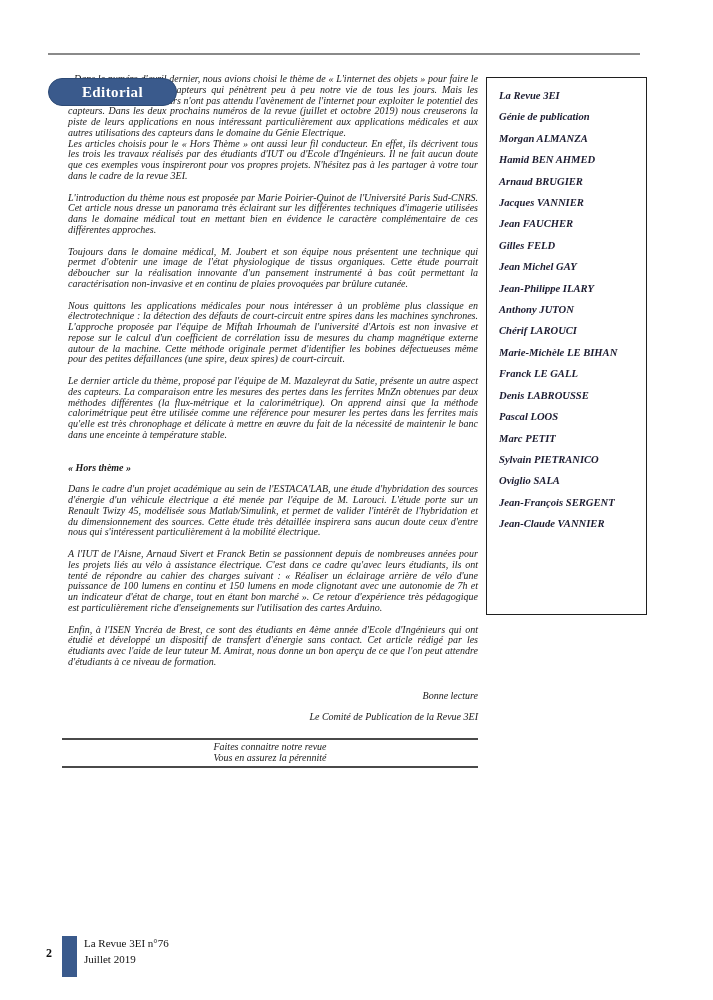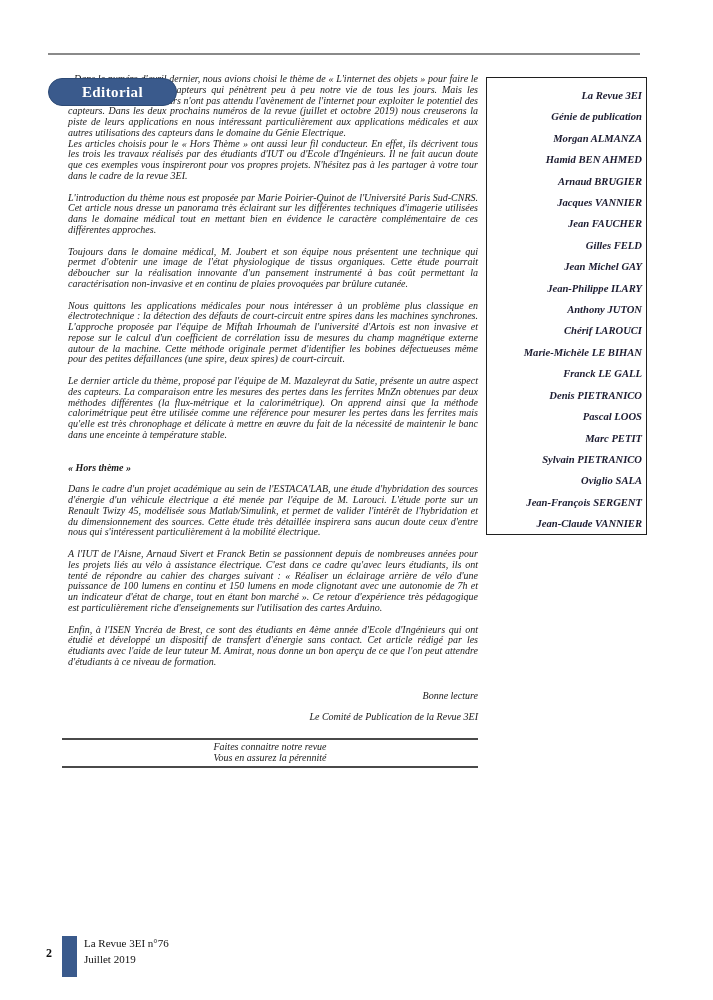--- a/index.html
+++ b/index.html
@@ -37,23 +37,23 @@
 
   .promo-box {
     margin-top:15px; margin-left:-6px; width:416px;
     border-top:2px solid #4a4a4a; border-bottom:2px solid #4a4a4a;
     padding:2px 0 3px 0; text-align:center;
   }
   .promo-box div { line-height:10.5px; }
 
   
   .sidebar {
-    position:absolute; left:486px; top:77px; width:161px; height:458px;
+    position:absolute; left:486px; top:77px; width:161px; height:538px;
     border:1.5px solid #1f1f1f; box-sizing:border-box;
-    padding:7px 4px 0 12px; background:#ffffff;text-align:right;
+    padding:7px 4px 0 12px; background:#ffffff;
   }
   .sb-item {
     font-style:italic; font-weight:bold; font-size:10.6px;
     line-height:21.4px; color:#1b1b30; white-space:nowrap;
   }
 
   
   .footer-pagenum {
     position:absolute; left:46px; top:946px;
     font-weight:bold; font-size:12px; color:#111;
@@ -110,21 +110,21 @@
     <div class="sb-item">Arnaud BRUGIER</div>
     <div class="sb-item">Jacques VANNIER</div>
     <div class="sb-item">Jean FAUCHER</div>
     <div class="sb-item">Gilles FELD</div>
     <div class="sb-item">Jean Michel GAY</div>
     <div class="sb-item">Jean-Philippe ILARY</div>
     <div class="sb-item">Anthony JUTON</div>
     <div class="sb-item">Chérif LAROUCI</div>
     <div class="sb-item">Marie-Michèle LE BIHAN</div>
     <div class="sb-item">Franck LE GALL</div>
-    <div class="sb-item">Denis PIETRANICO</div>
+    <div class="sb-item">Denis LABROUSSE</div>
     <div class="sb-item">Pascal LOOS</div>
     <div class="sb-item">Marc PETIT</div>
     <div class="sb-item">Sylvain PIETRANICO</div>
     <div class="sb-item">Oviglio SALA</div>
     <div class="sb-item">Jean-François SERGENT</div>
     <div class="sb-item">Jean-Claude VANNIER</div>
   </aside>
 
   <div class="footer-pagenum">2</div>
   <div class="footer-accent"></div>

